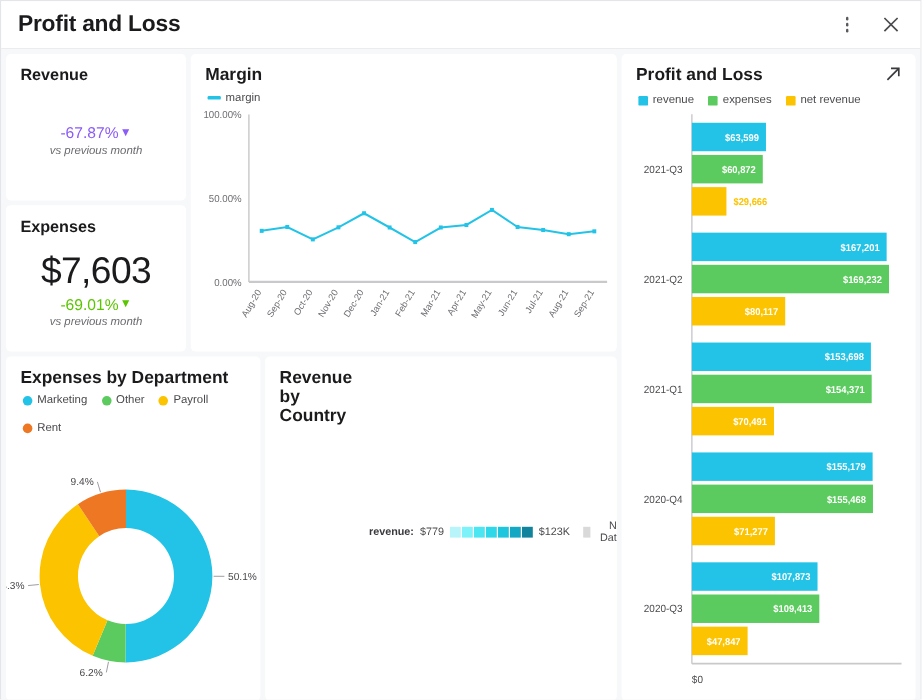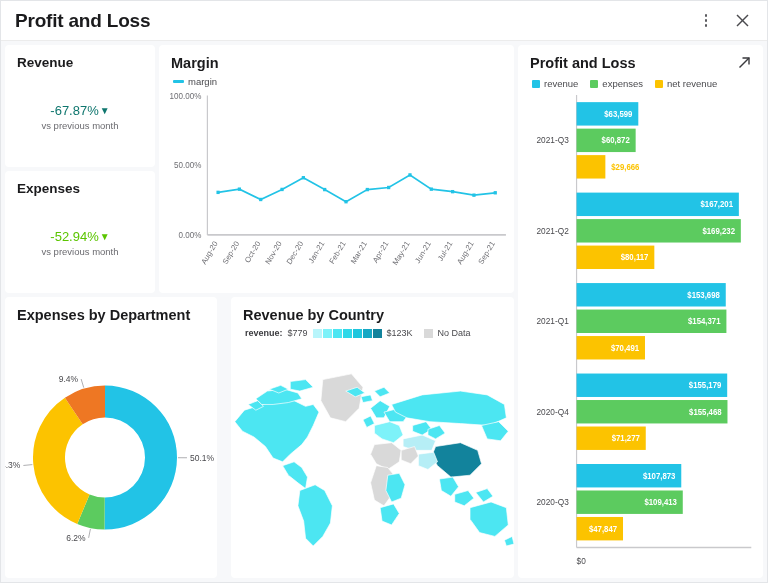--- a/index.html
+++ b/index.html
@@ -39,64 +39,64 @@
   .kebab i { width: 2.5px; height: 2.5px; border-radius: 50%; background: #5a5a5e; display: block; }
 
   
   .body {
     flex: 1; display: flex;
     padding: 4px; gap: 4px;
     background: #f7f8fa;
   }
   .left-col { width: 509px; display: flex; flex-direction: column; gap: 4px; }
   .left-top { height: 248px; display: flex; gap: 4px; }
-  .left-bottom { flex: 1; display: flex; gap: 14px; }
+  .left-bottom { flex: 1; display: flex; gap: 4px; }
 
   .card {
     background: #ffffff;
     border-radius: 4px;
     position: relative;
     overflow: hidden;
   }
   .card-title {
     font-size: 14.5px; font-weight: bold; color: #1b1b1d;
     padding: 10px 0 0 12px;
   }
 
   
   .kpi-col { width: 150px; display: flex; flex-direction: column; gap: 4px; }
   .kpi { flex: 1; display: flex; flex-direction: column; }
   .kpi-label { font-size: 13.5px; font-weight: bold; color: #1b1b1d; padding: 10px 0 0 12px; }
   .kpi-body { flex: 1; display: flex; flex-direction: column; align-items: center; justify-content: center; padding-bottom: 6px;}
   .kpi-value { font-size: 31px; color: #1b1b1d; font-weight: 400; letter-spacing: -0.5px; line-height: 1.1; }
   .kpi-delta { font-size: 13px; font-weight: 500; margin-top: 3px; display: flex; align-items: center; gap: 1px; }
   .kpi-delta .tri { font-size: 10px; line-height: 1; }
-  .kpi-sub { font-size: 9.5px; color: #6b6b70; margin-top: 2px; }
+  .kpi-sub { font-size: 9.5px; color: #6b6b70; margin-top: 2px; font-style: italic; }
 
   
   .margin-card { flex: 1; display: flex; flex-direction: column; }
   .legend-row { display: flex; align-items: center; gap: 12px; padding: 5px 0 0 14px; flex-wrap: wrap; }
   .legend-item { display: flex; align-items: center; gap: 4px; font-size: 9.5px; color: #4a4a4e; }
   .legend-line { width: 11px; height: 2.5px; border-radius: 1px; }
   .legend-sq { width: 8px; height: 8px; border-radius: 1px; }
   .legend-dot { width: 8px; height: 8px; border-radius: 50%; }
   .chart-area { flex: 1; position: relative; }
   .chart-area svg { display: block; width: 100%; height: 100%; }
   .ax-lab { font-size: 8px; fill: #6e6e73; font-family: "Liberation Sans", sans-serif; }
   .xt-lab { font-size: 7.5px; fill: #6e6e73; font-family: "Liberation Sans", sans-serif; }
 
   
   .donut-card { width: 212px; display: flex; flex-direction: column; }
   .donut-wrap { flex: 1; position: relative; }
   .donut-wrap svg { display: block; width: 100%; height: 100%; }
   .pie-lab { font-size: 8.5px; fill: #4a4a4e; font-family: "Liberation Sans", sans-serif; }
 
   
-  .map-card { flex: 1; display: flex; flex-direction: column; }
-  .map-legend { display: flex; align-items: center; gap: 5px; padding: 5px 0 0 14px; font-size: 9px; color: #4a4a4e; }
+  .map-card { flex: 1; display: flex; }
+  .map-legend { display: flex; align-items: center; gap: 5px; padding: 5px 0 0 14px; font-size: 9px; color: #4a4a4e; text-align: right; }
   .map-legend .lg-key { font-weight: bold; color: #3a3a3e; }
   .swatches { display: flex; gap: 1px; }
   .swatches i { width: 9px; height: 9px; display: block; }
   .nodata-sq { width: 9px; height: 9px; background: #d9d9d9; display: inline-block; }
   .map-wrap { flex: 1; position: relative; overflow: hidden; }
   .map-wrap svg { display: block; width: 100%; height: 100%; }
 
   
   .right-col { flex: 1; display: flex; flex-direction: column; }
   .pl-card { flex: 1; display: flex; flex-direction: column; }
@@ -138,33 +138,34 @@
 
     <div class="left-col">
 
       <div class="left-top">
 
         <div class="kpi-col">
 
           <div class="card kpi">
             <div class="kpi-label">Revenue</div>
             <div class="kpi-body">
-              <div class="kpi-delta" style="color:#0f766e">
+              <div class="kpi-delta" style="color:#8b5cf6">
                 <span>-67.87%</span>
                 <span class="tri">▼</span>
               </div>
               <div class="kpi-sub">vs previous month</div>
             </div>
           </div>
 
           <div class="card kpi">
             <div class="kpi-label">Expenses</div>
             <div class="kpi-body">
+              <div class="kpi-value">$7,603</div>
               <div class="kpi-delta" style="color:#5bc500">
-                <span>-52.94%</span>
+                <span>-69.01%</span>
                 <span class="tri">▼</span>
               </div>
               <div class="kpi-sub">vs previous month</div>
             </div>
           </div>
 
         </div>
 
         <div class="card margin-card">
           <div class="card-title">Margin</div>
@@ -213,20 +214,38 @@
               </svg>
           </div>
         </div>
 
       </div>
 
       <div class="left-bottom">
 
         <div class="card donut-card">
           <div class="card-title">Expenses by Department</div>
+          <div class="legend-row">
+            <div class="legend-item">
+              <span class="legend-dot" style="background:#22c3e6"></span>
+              <span>Marketing</span>
+            </div>
+            <div class="legend-item">
+              <span class="legend-dot" style="background:#5ccb5f"></span>
+              <span>Other</span>
+            </div>
+            <div class="legend-item">
+              <span class="legend-dot" style="background:#fcc300"></span>
+              <span>Payroll</span>
+            </div>
+            <div class="legend-item">
+              <span class="legend-dot" style="background:#ee7723"></span>
+              <span>Rent</span>
+            </div>
+          </div>
           <div class="donut-wrap">
             <svg id="donut-svg" viewBox="0 0 212 222">
                 <path d="M 100 46 A 72 72 0 1 1 99.54761363447975 189.99857878164187 L 99.74867424137763 157.99921043424547 A 40 40 0 1 0 100 78 Z" fill="#22c3e6"></path>
                 <path d="M 99.54761363447975 189.99857878164187 A 72 72 0 0 1 72.23795255602745 184.43243727064828 L 84.57664030890415 154.9069095948046 A 40 40 0 0 0 99.74867424137763 157.99921043424547 Z" fill="#5ccb5f"></path>
                 <path d="M 72.23795255602745 184.43243727064828 A 72 72 0 0 1 59.90495561285047 58.19709525790148 L 77.72497534047248 84.77616403216749 A 40 40 0 0 0 84.57664030890415 154.9069095948046 Z" fill="#fcc300"></path>
                 <path d="M 59.90495561285047 58.19709525790148 A 72 72 0 0 1 99.99999999999999 46 L 99.99999999999999 78 A 40 40 0 0 0 77.72497534047248 84.77616403216749 Z" fill="#ee7723"></path>
                 <line x1="172.99963975973566" y1="118.22933588646922" x2="181.99959534655238" y2="118.25761017384214" stroke="#9a9a9e" stroke-width="0.8"></line>
                 <text x="184.99959534655238" y="121.25761017384214" text-anchor="start" class="pie-lab">50.1%</text>
                 <line x1="85.42117142244828" y1="189.52941882405003" x2="83.62378159781862" y2="198.34811429550825" stroke="#9a9a9e" stroke-width="0.8"></line>
                 <text x="80.62378159781862" y="201.34811429550825" text-anchor="end" class="pie-lab">6.2%</text>

